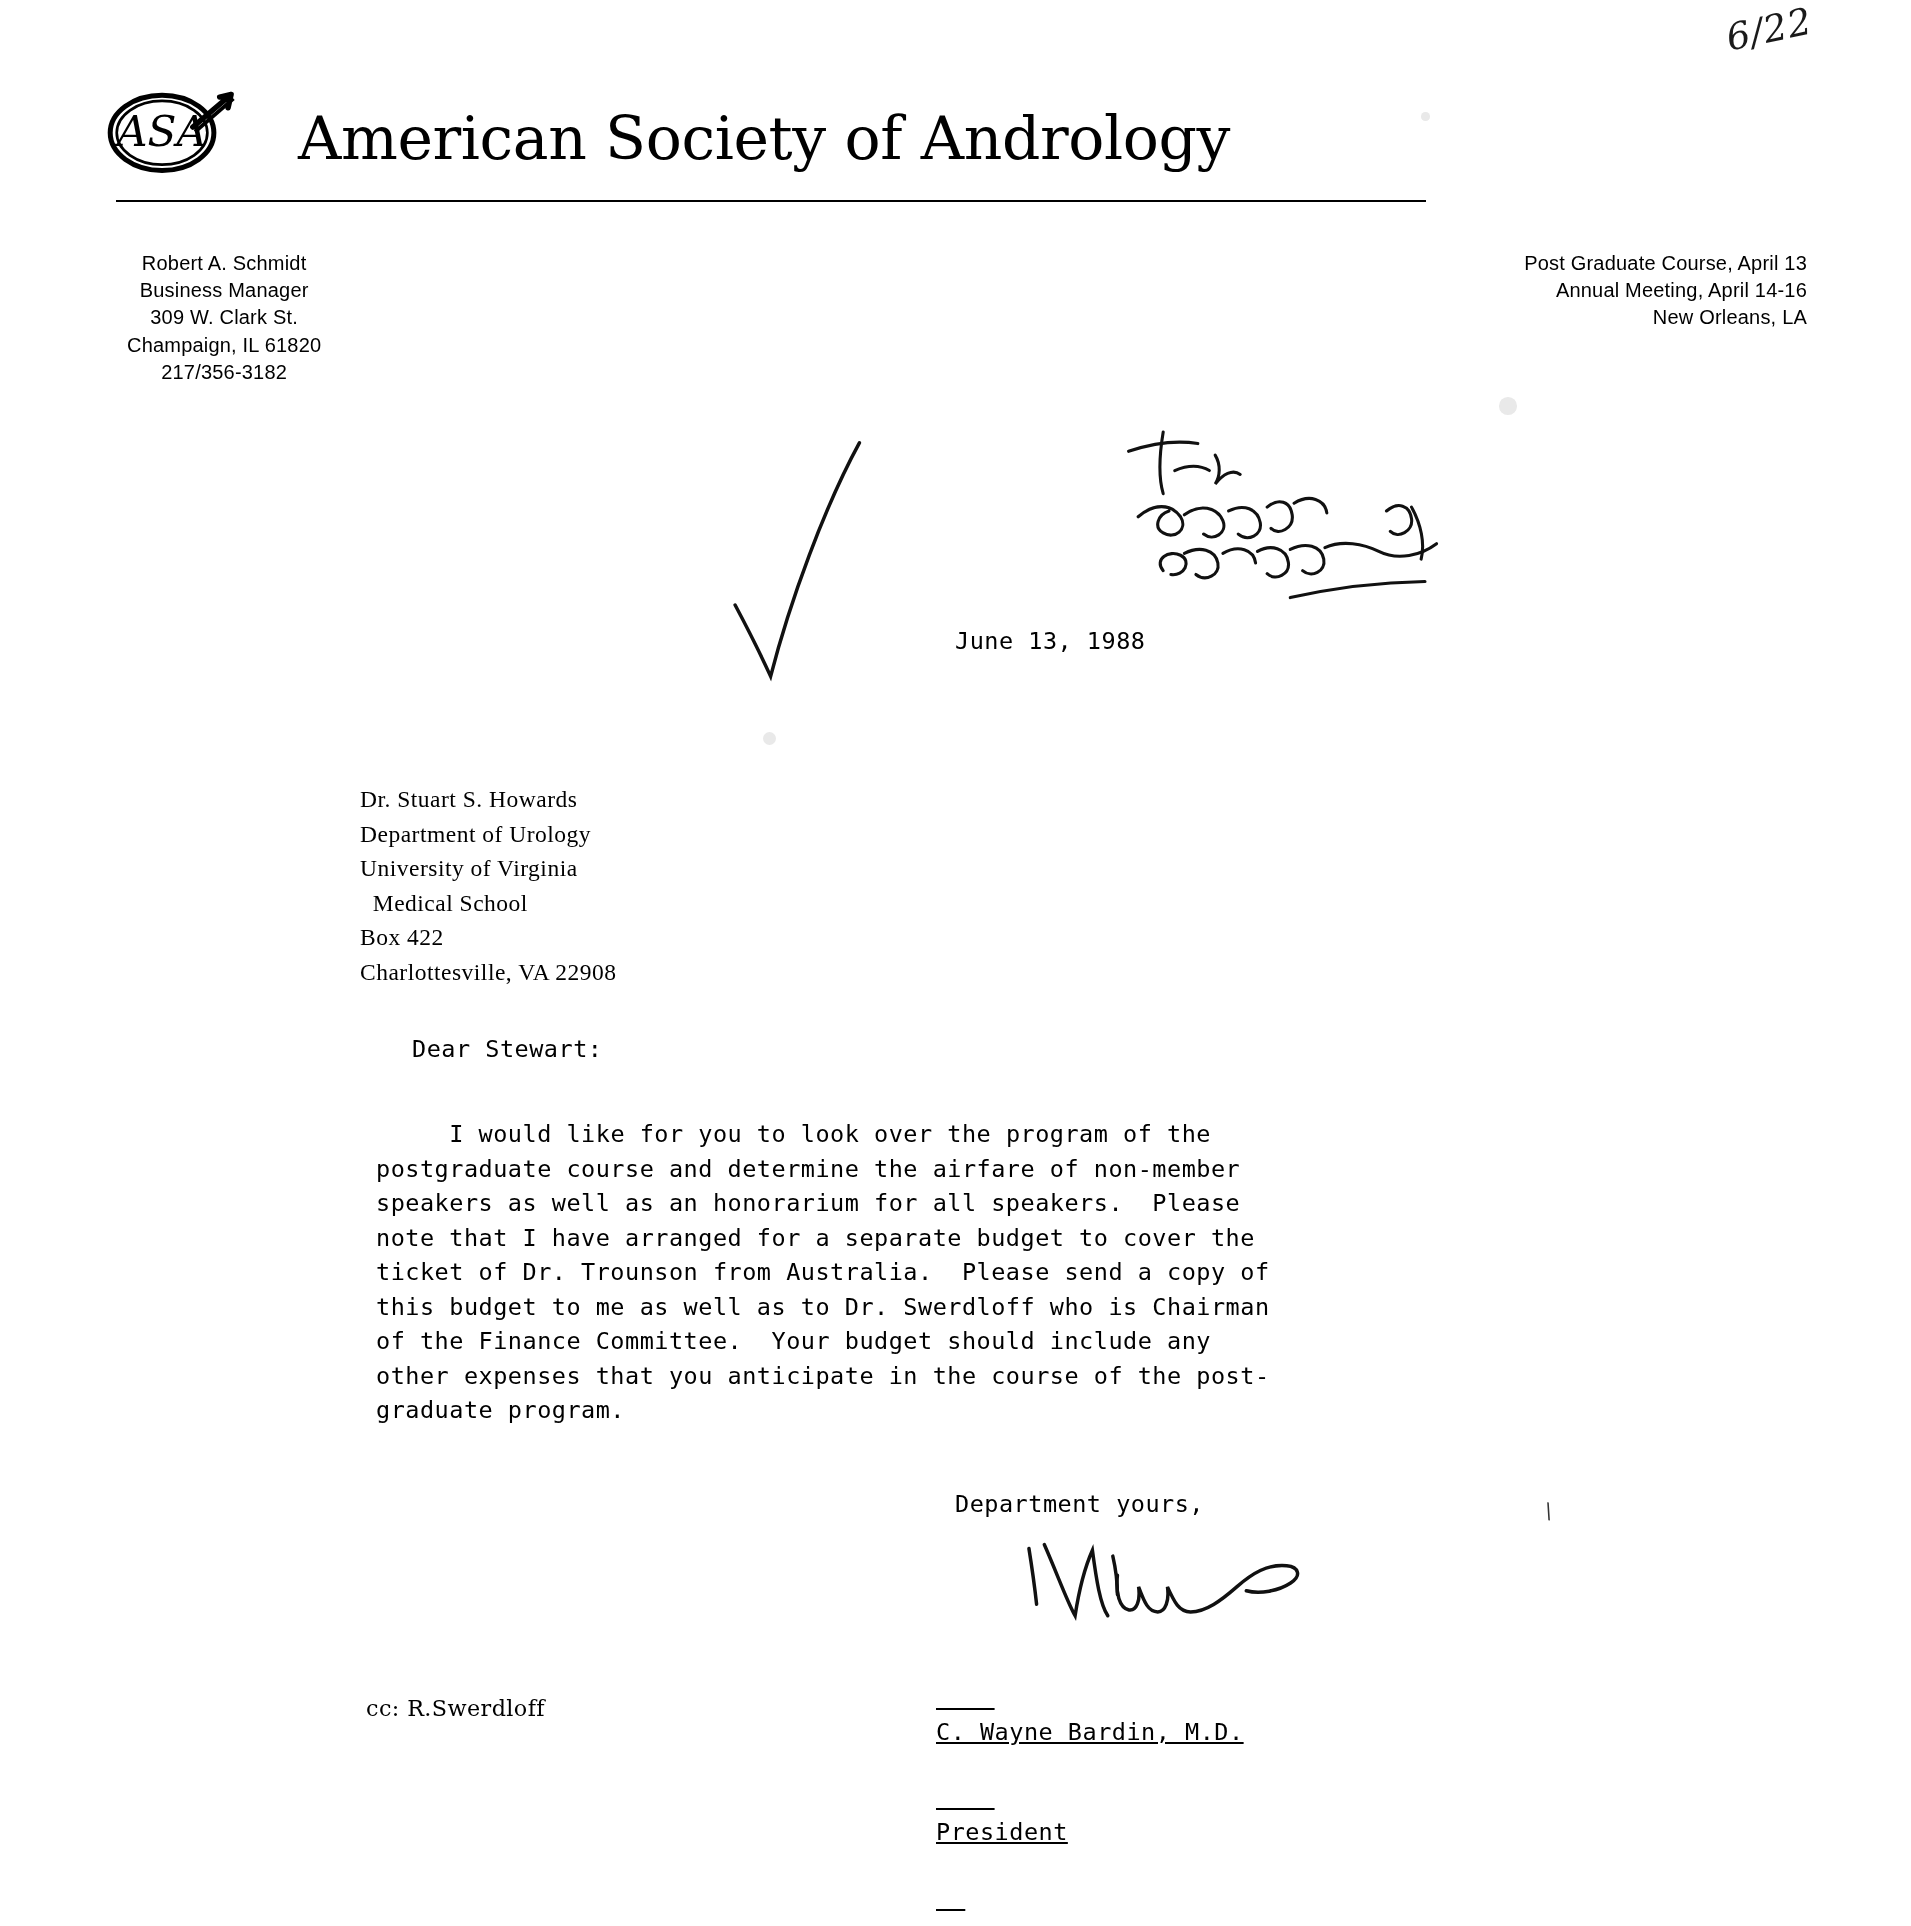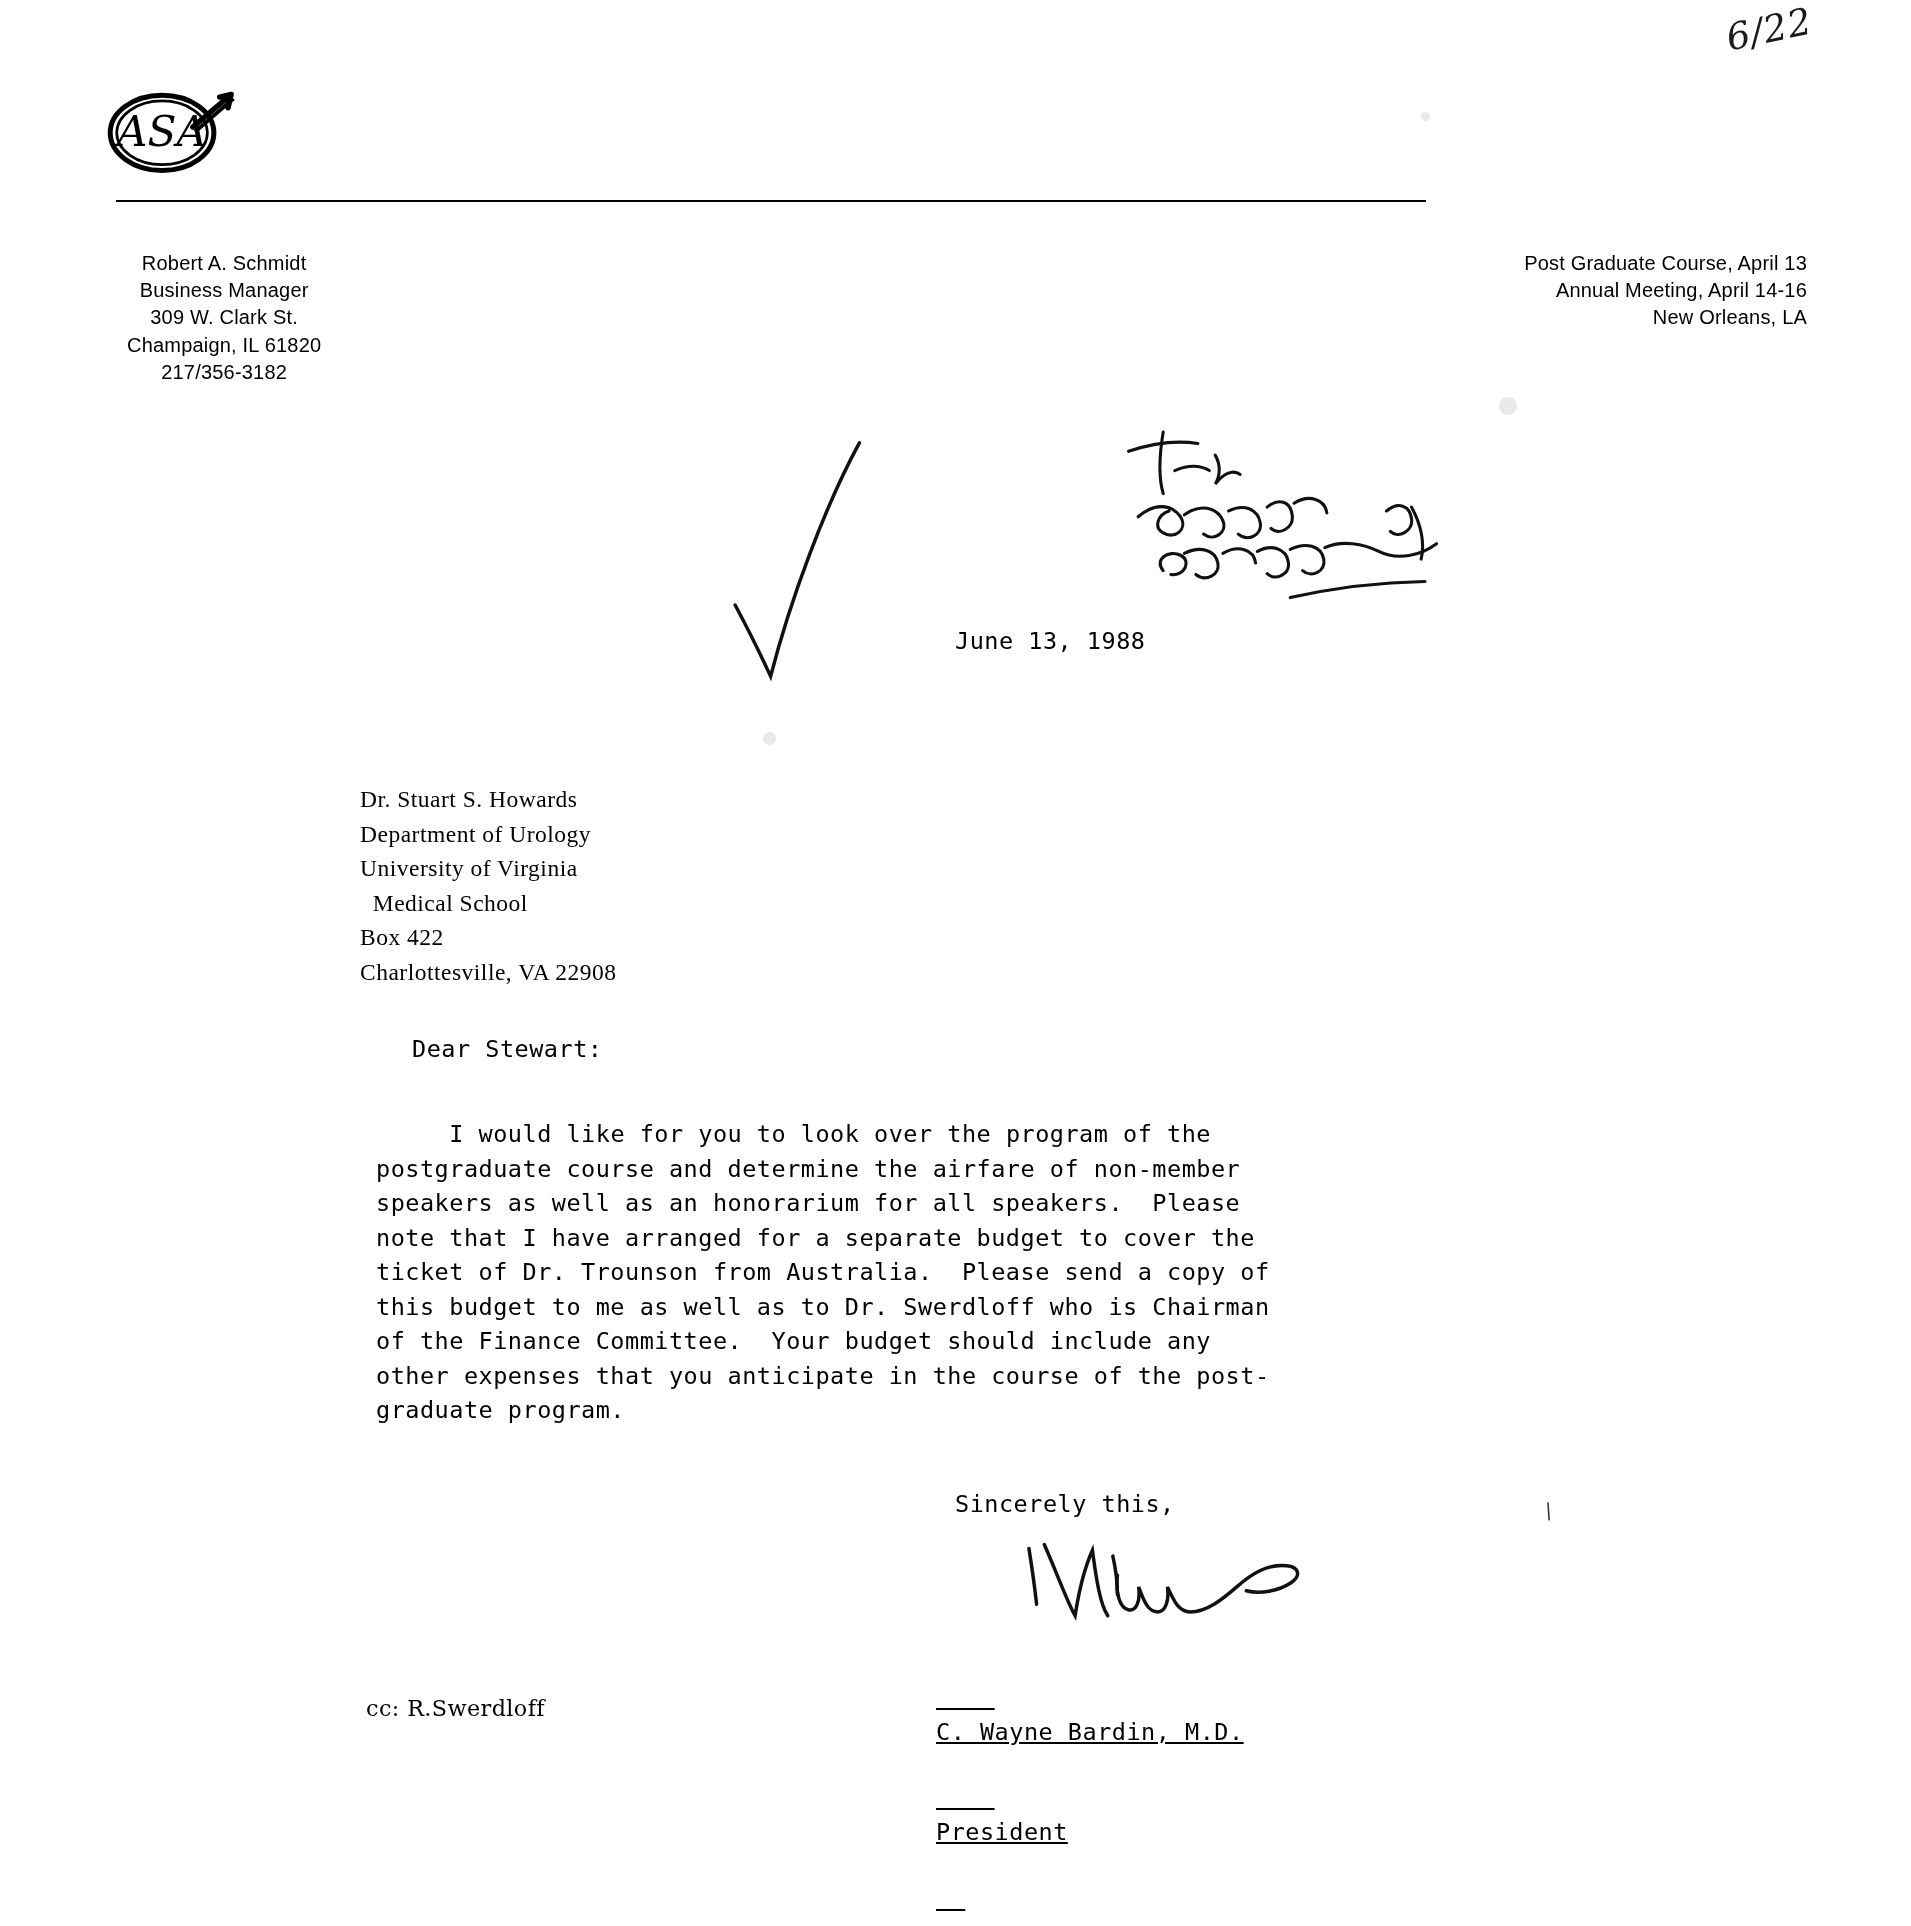--- a/index.html
+++ b/index.html
@@ -185,20 +185,21 @@
     <div class="logo-row">
       <div class="logo-mark">
         <svg width="166" height="96" viewBox="0 0 430 250" xmlns="http://www.w3.org/2000/svg">
           <ellipse cx="150" cy="135" rx="135" ry="98" fill="none" stroke="#000" stroke-width="13"></ellipse>
           <ellipse cx="150" cy="135" rx="118" ry="83" fill="none" stroke="#000" stroke-width="7"></ellipse>
           <text x="150" y="170" text-anchor="middle" font-family="DejaVu Serif, serif" font-size="110" font-style="italic" fill="#000">ASA</text>
           <path d="M230 120 L330 35 L300 42 M330 35 L322 70" fill="none" stroke="#000" stroke-width="14" stroke-linecap="round"></path>
           <path d="M236 132 L336 46" fill="none" stroke="#000" stroke-width="10"></path>
         </svg>
       </div>
+      <div class="org-name">American Society of Andrology</div>
     </div>
   </div>
   <div class="rule"></div>
 
   <div class="addr-left">
     <div>Robert A. Schmidt</div>
     <div>Business Manager</div>
     <div>309 W. Clark St.</div>
     <div>Champaign, IL 61820</div>
     <div>217/356-3182</div>
@@ -255,21 +256,21 @@
   <div class="tw letter-body">     I would like for you to look over the program of the
 postgraduate course and determine the airfare of non-member
 speakers as well as an honorarium for all speakers.  Please
 note that I have arranged for a separate budget to cover the
 ticket of Dr. Trounson from Australia.  Please send a copy of
 this budget to me as well as to Dr. Swerdloff who is Chairman
 of the Finance Committee.  Your budget should include any
 other expenses that you anticipate in the course of the post-
 graduate program.</div>
 
-  <div class="tw closing">Sincerely this,</div>
+  <div class="tw closing">Department yours,</div>
 
   <div class="signature">
     <svg width="316" height="127" viewBox="0 0 820 330" xmlns="http://www.w3.org/2000/svg">
       <g fill="none" stroke="#111" stroke-width="9" stroke-linecap="round">
         <path d="M20 40 C28 90 35 140 40 185"></path>
         <path d="M60 30 C95 110 120 180 140 215 C150 150 165 90 185 45 C195 120 205 185 225 215"></path>
         <path d="M250 110 C245 155 255 195 280 200 C300 203 310 175 305 140 C320 180 330 205 355 205 C375 205 385 175 380 140 C398 180 410 205 440 205 C480 205 520 175 560 140 C600 105 640 80 690 85 C720 88 730 110 700 130 C670 150 620 160 585 150"></path>
         <path d="M238 60 C246 95 250 130 250 160"></path>
       </g>
     </svg>

